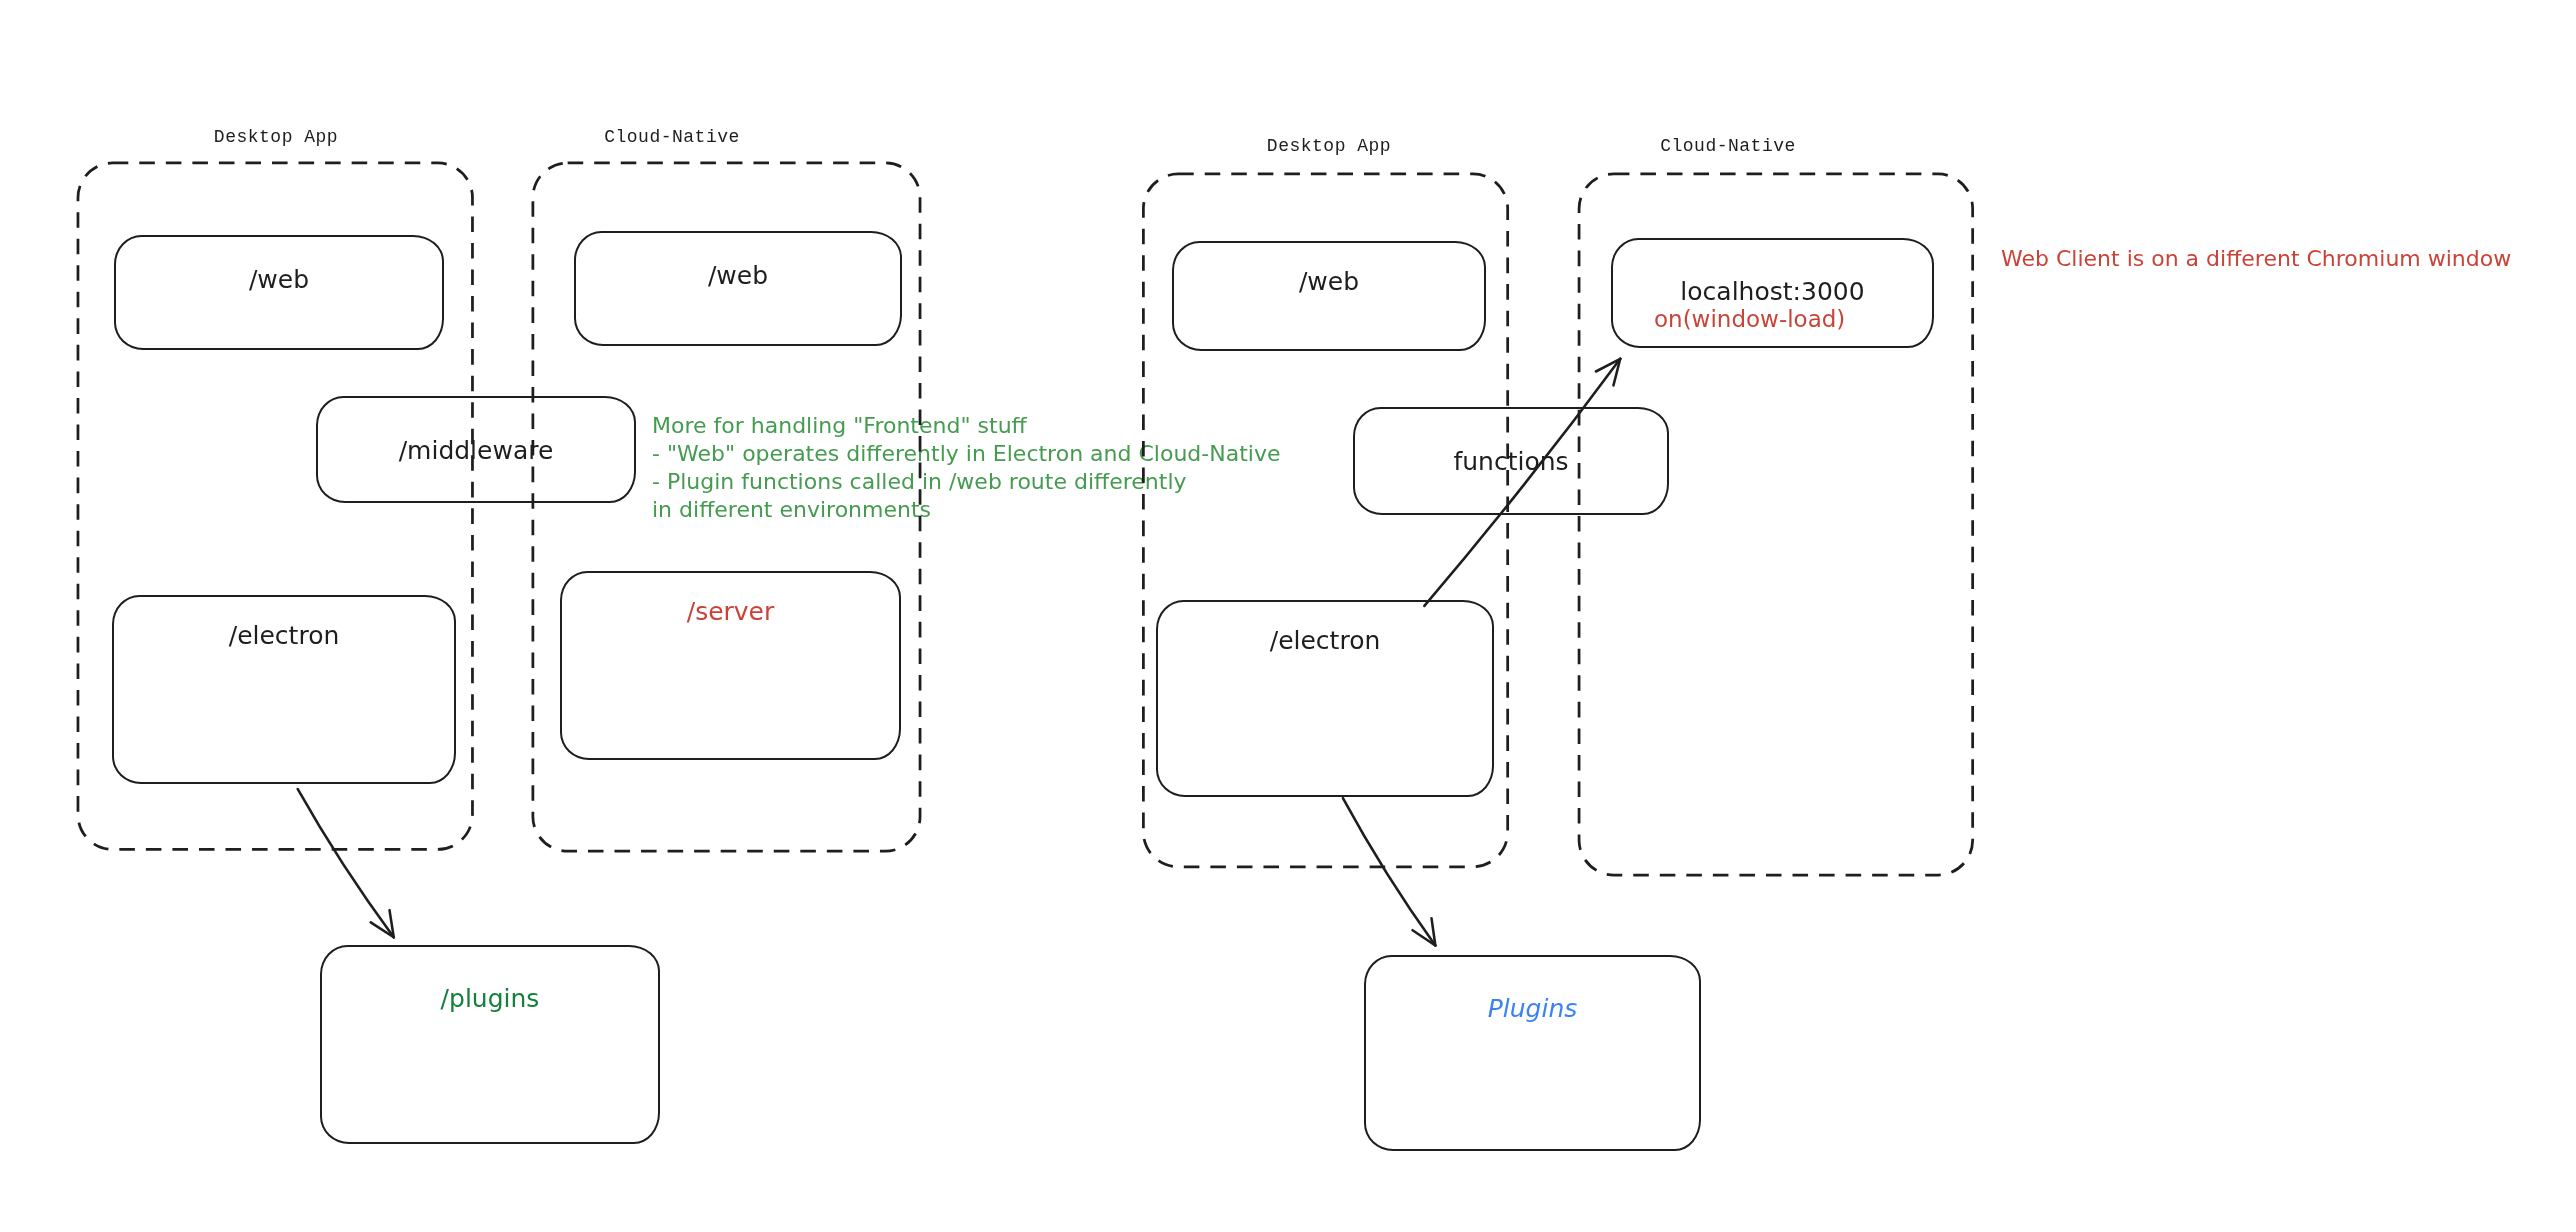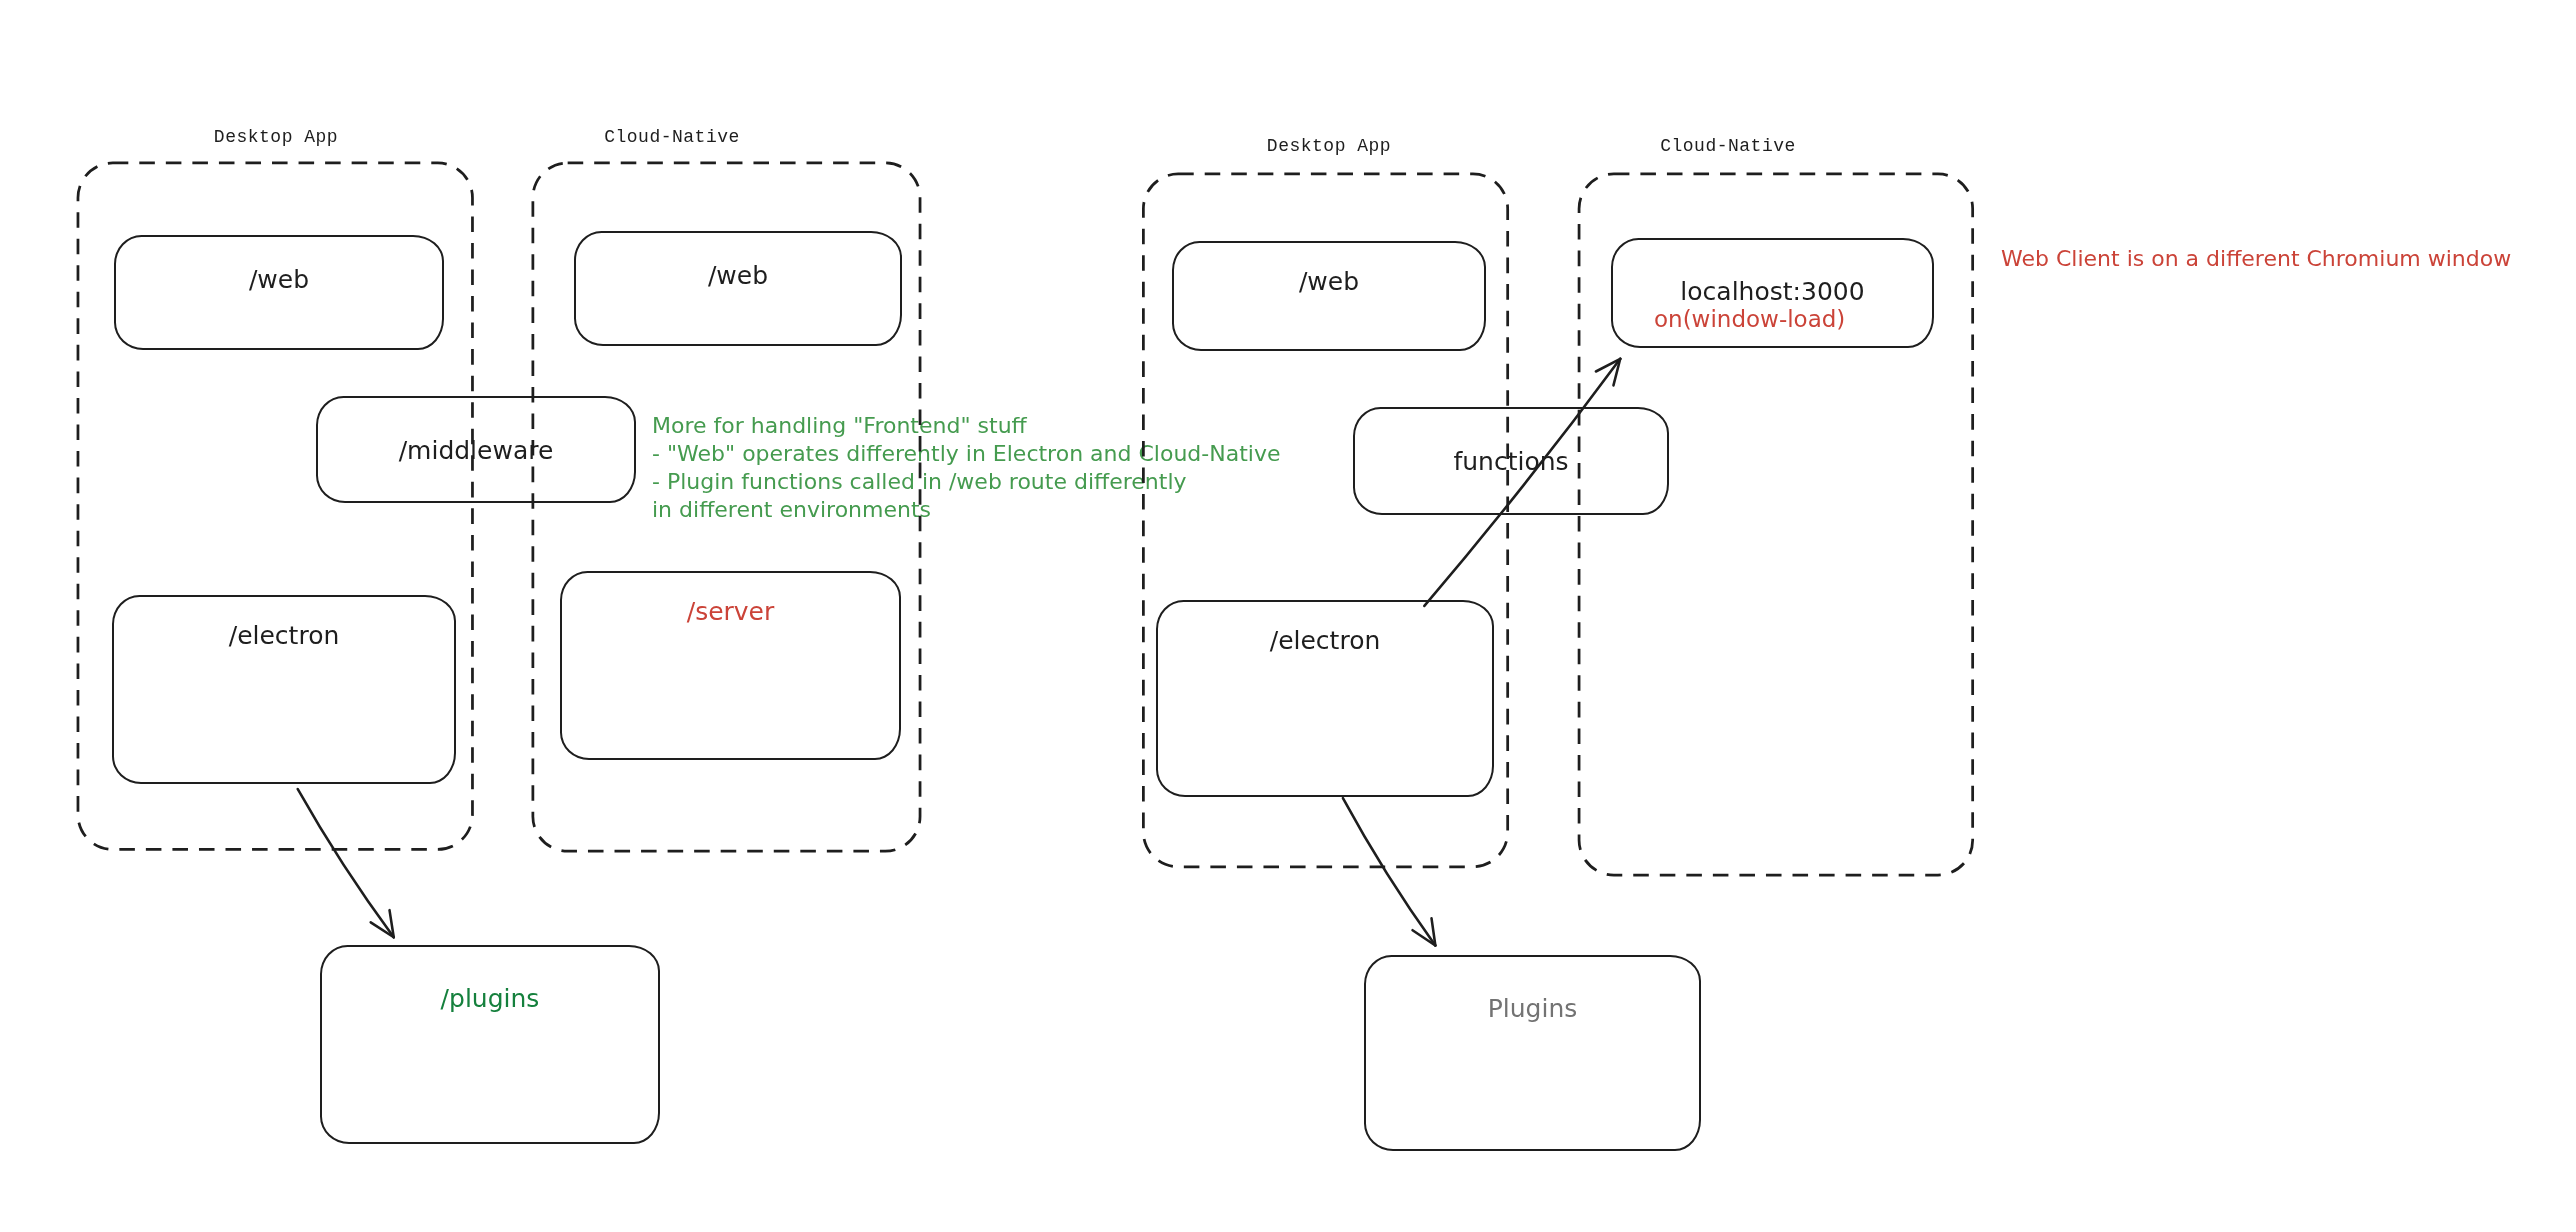--- a/index.html
+++ b/index.html
@@ -91,21 +91,21 @@
       <div class="node-label" style="top: 38px; color: rgb(30, 30, 30);">functions</div>
     </div>
     <div class="node-box" style="left: 1156px; top: 600px; width: 338px; height: 197px; border-color: rgb(30, 30, 30);">
       <div class="node-label" style="top: 24px; color: rgb(30, 30, 30);">/electron</div>
     </div>
     <div class="node-box" style="left: 1611px; top: 238px; width: 323px; height: 110px; border-color: rgb(30, 30, 30);">
       <div class="node-label" style="top: 16.5px; color: rgb(30, 30, 30); margin-top: 20px;">localhost:3000</div>
       <div class="node-sublabel" style="top: 66px; left: 41px; color: rgb(203, 67, 56);">on(window-load)</div>
     </div>
     <div class="node-box" style="left: 1364px; top: 955px; width: 337px; height: 196px; border-color: rgb(30, 30, 30);">
-      <div class="node-label" style="top: 37px; color: #737373;">Plugins</div>
+      <div class="node-label" style="top: 37px; color: #3b82f6; font-style: italic;">Plugins</div>
     </div>
     <div class="container-label" style="left: 276px; top: 137px; color: rgb(30, 30, 30);">Desktop App</div>
     <div class="container-label" style="left: 672px; top: 137px; color: rgb(30, 30, 30);">Cloud-Native</div>
     <div class="container-label" style="left: 1329px; top: 146px; color: rgb(30, 30, 30);">Desktop App</div>
     <div class="container-label" style="left: 1728px; top: 146px; color: rgb(30, 30, 30);">Cloud-Native</div>
     <div class="note" style="left: 652px; top: 412px; position: absolute; font-size: 22px; line-height: 28px; color: rgb(69, 155, 79);">
       <div class="note-line">More for handling "Frontend" stuff</div>
       <div class="note-line">- "Web" operates differently in Electron and Cloud-Native</div>
       <div class="note-line">- Plugin functions called in /web route differently</div>
       <div class="note-line">in different environments</div>

